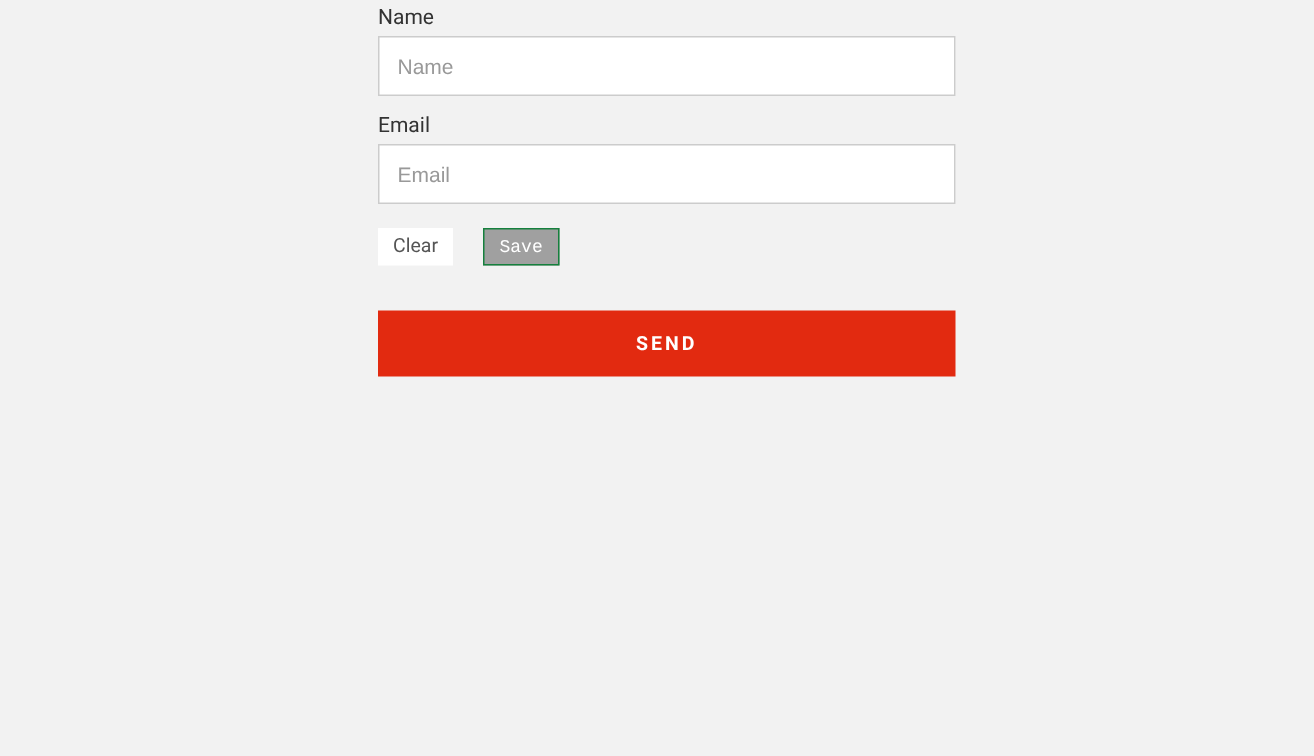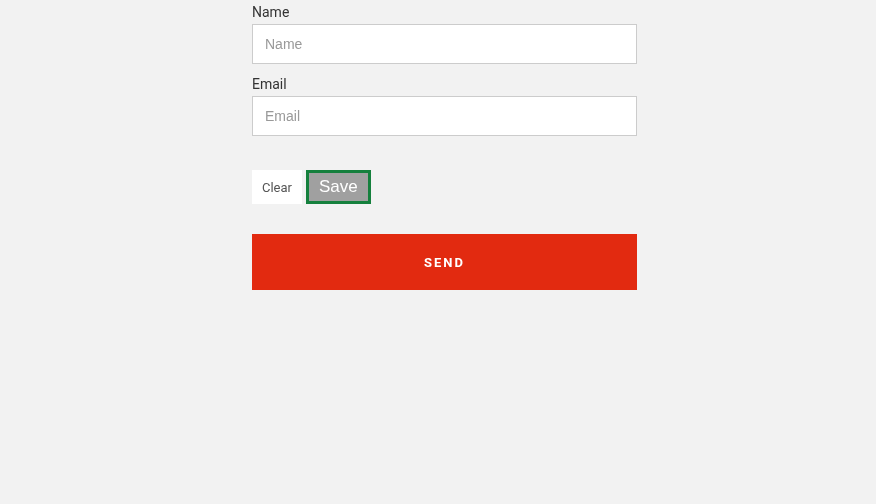--- a/index.html
+++ b/index.html
@@ -51,46 +51,46 @@
       position: relative;
     }
     .signature-canvas svg {
       position: absolute;
       top: 0;
       left: 0;
       width: 100%;
       height: 100%;
     }
     .button-row {
-      margin-top: 34px;
+      margin-top: 16px;
       display: flex;
-      gap: 4px;
+      gap: 20px;
     }
     .btn-clear {
       background: #fff;
       border: none;
       padding: 5px 10px;
       font-size: 13px;
       color: #555;
       cursor: pointer;
       font-family: inherit;
     }
     .btn-save {
       background: #a0a0a0;
       color: #fff;
-      border: 3px solid #15803d;
+      border: 1px solid #15803d;
       padding: 4px 10px;
-      font-size: 17px;
+      font-size: 12px;
       cursor: pointer;
-      font-family: Liberation Sans, sans-serif;
+      font-family: Liberation Mono, monospace;
     }
     .btn-send {
       display: block;
       width: 100%;
-      height: 56px;
+      height: 44px;
       background: #e22a10;
       color: #fff;
       border: none;
       font-size: 13px;
       font-weight: 700;
       letter-spacing: 2px;
       cursor: pointer;
       margin-top: 30px;
       font-family: inherit;
     }

